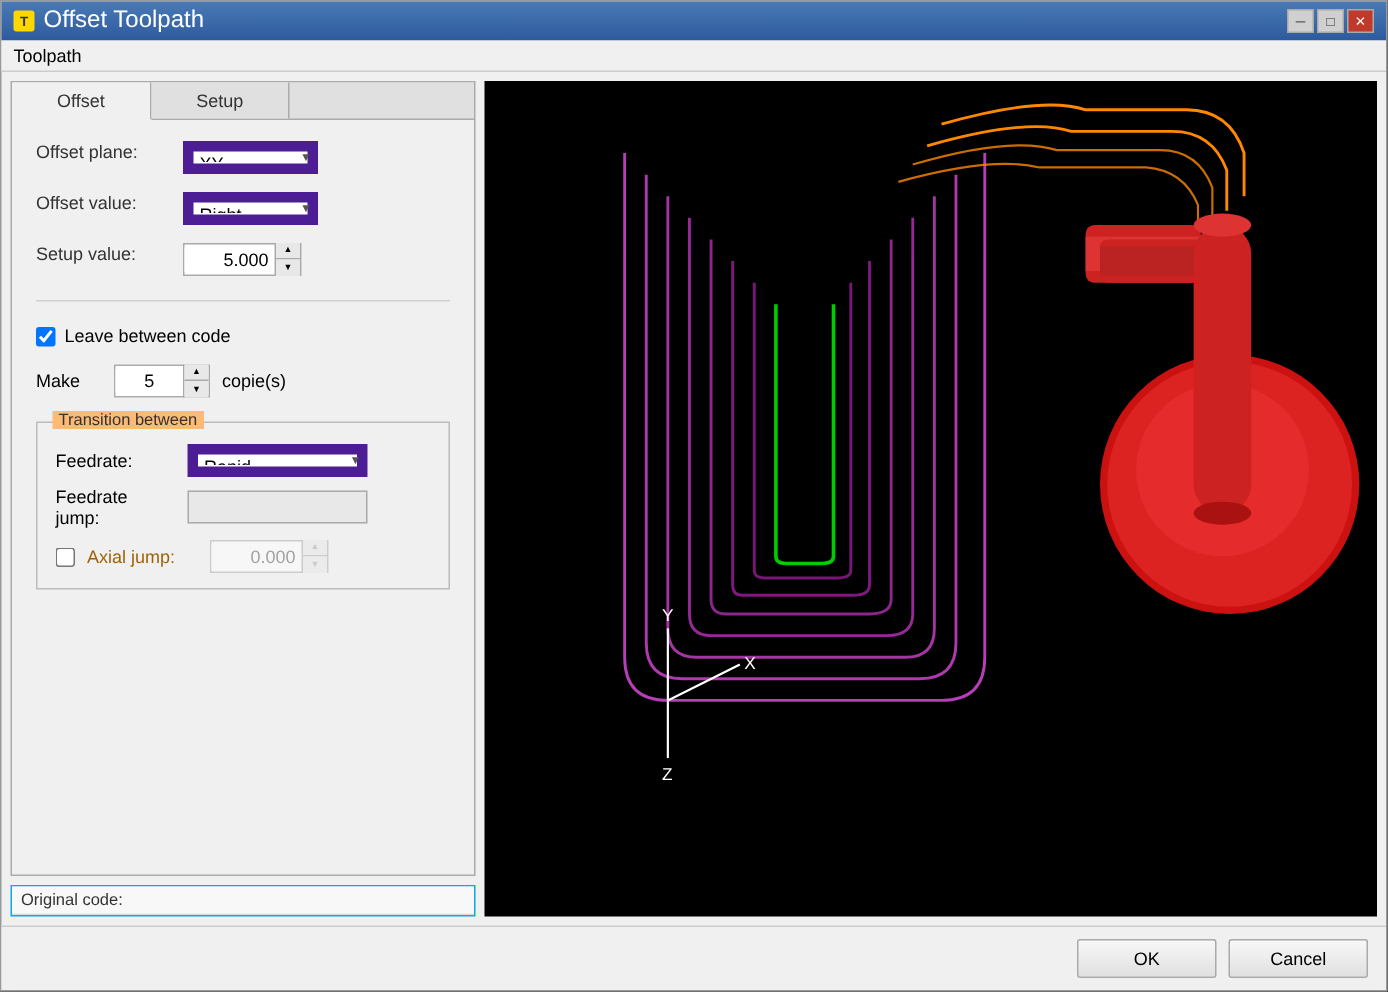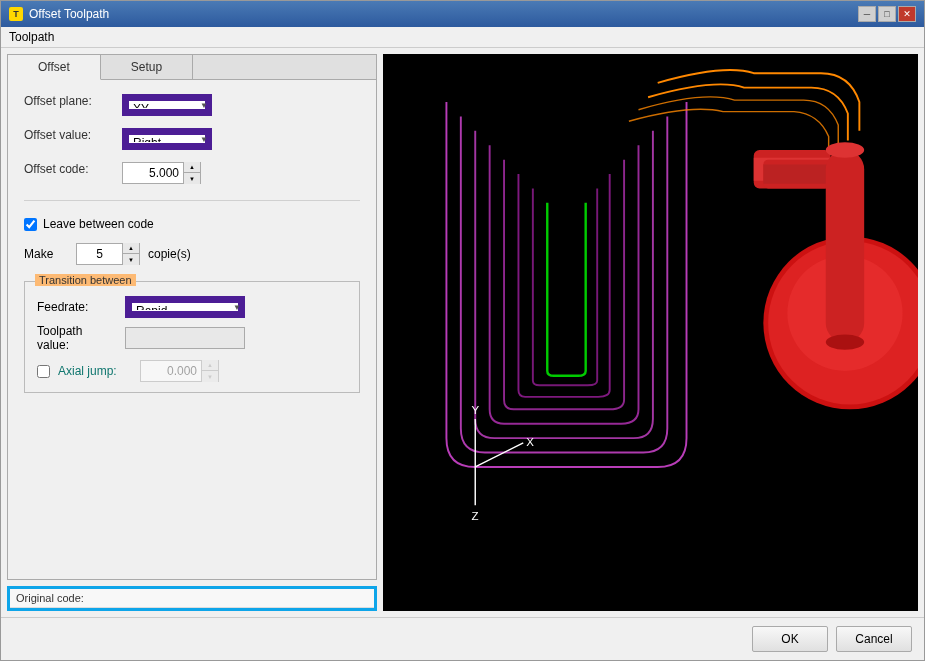--- a/index.html
+++ b/index.html
@@ -49,21 +49,21 @@
       border-radius: 2px;
       display: flex;
       align-items: center;
       justify-content: center;
       font-size: 9px;
       color: #333;
       font-weight: bold;
     }
 
     .title-text {
-      font-size: 12px;
+      font-size: 16px;
       font-weight: normal;
     }
 
     .title-buttons {
       display: flex;
       gap: 2px;
     }
 
     .title-btn {
       width: 18px;
@@ -93,21 +93,21 @@
 
     .content-area {
       display: flex;
       flex: 1;
       overflow: hidden;
       padding: 6px;
       gap: 6px;
     }
 
     .left-panel {
-      width: 370px;
+      width: 310px;
       display: flex;
       flex-direction: column;
       gap: 6px;
       flex-shrink: 0;
     }
 
     .tab-container {
       background: #f0f0f0;
       border: 1px solid #aaa;
       flex: 1;
@@ -284,21 +284,21 @@
 
     .axial-row {
       display: flex;
       align-items: center;
       gap: 8px;
       margin-top: 8px;
     }
 
     .code-panel {
       background: #ef4444;
-      border: 3px solid #0ea5e9;
+      border: 1px solid #0ea5e9;
     }
 
     .code-header {
       padding: 3px 6px;
       font-size: 11px;
       color: #333;
       background: #f8f8f8;
       border-bottom: 1px solid #ddd;
     }
 
@@ -326,21 +326,21 @@
       justify-content: flex-end;
       align-items: center;
       padding: 8px 12px;
       gap: 8px;
       background: #f0f0f0;
       border-top: 1px solid #ccc;
       flex-shrink: 0;
     }
 
     .btn {
-      width: 76px;
+      width: 93px;
       height: 26px;
       background: linear-gradient(to bottom, #f8f8f8, #e0e0e0);
       border: 1px solid #aaa;
       font-size: 12px;
       cursor: pointer;
       border-radius: 2px;
     }
 
     
     .viewport {
@@ -409,21 +409,21 @@
             <div class="select-wrapper">
               <select style="width:90px">
                 <option>Right</option>
                 <option>Left</option>
                 <option>None</option>
               </select>
             </div>
           </div>
 
           <div class="form-row">
-            <span class="form-label">Offset code:</span>
+            <span class="form-label">Setup value:</span>
             <div class="spinner-wrapper">
               <input class="spinner-input" type="text" value="5.000" style="">
               <div class="spinner-buttons">
                 <button class="spinner-btn">▲</button>
                 <button class="spinner-btn">▼</button>
               </div>
             </div>
           </div>
 
           <div class="separator"></div>
@@ -453,27 +453,27 @@
               <div class="select-wrapper">
                 <select style="width:120px">
                   <option>Rapid</option>
                   <option>Feed</option>
                   <option>None</option>
                 </select>
               </div>
             </div>
 
             <div class="feedrate-row">
-              <span class="feedrate-label">Toolpath value:</span>
+              <span class="feedrate-label">Feedrate jump:</span>
               <input type="text" style="width: 120px; height: 22px; border: 1px solid rgb(170, 170, 170); padding: 1px 4px; background: rgb(232, 232, 232); font-size: 12px;" value="" disabled="">
             </div>
 
             <div class="axial-row">
               <input type="checkbox" id="axialJump" style="">
-              <label for="axialJump" style="min-width:74px; color:#0f766e;">Axial jump:</label>
+              <label for="axialJump" style="min-width:74px; color:#a16207;">Axial jump:</label>
               <div class="spinner-wrapper" style="opacity:0.5">
                 <input class="spinner-input" type="text" value="0.000" disabled="" style="width: 60px;">
                 <div class="spinner-buttons">
                   <button class="spinner-btn" disabled="">▲</button>
                   <button class="spinner-btn" disabled="">▼</button>
                 </div>
               </div>
             </div>
           </div>
 

